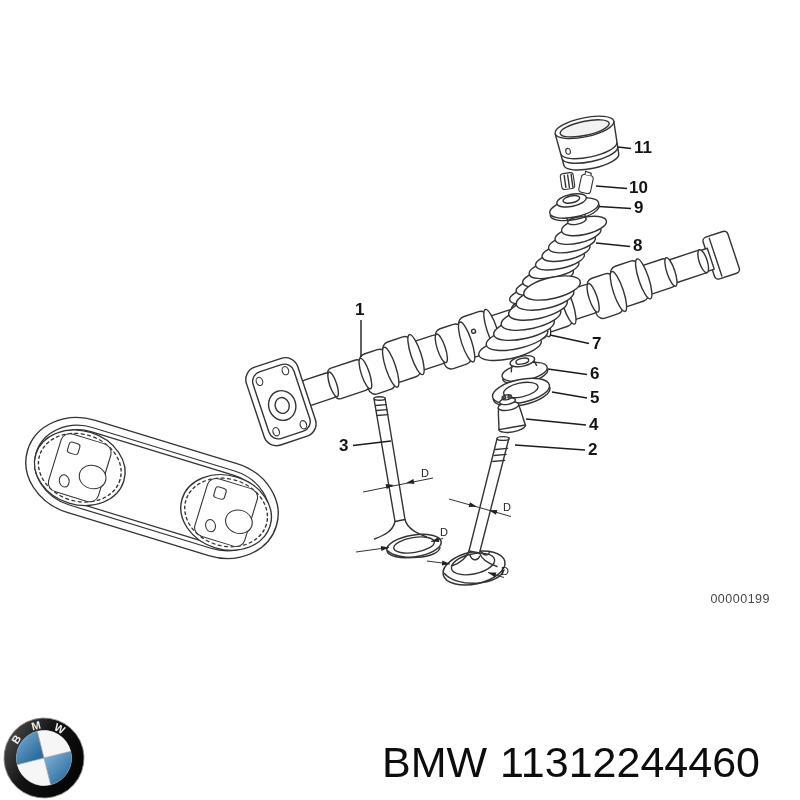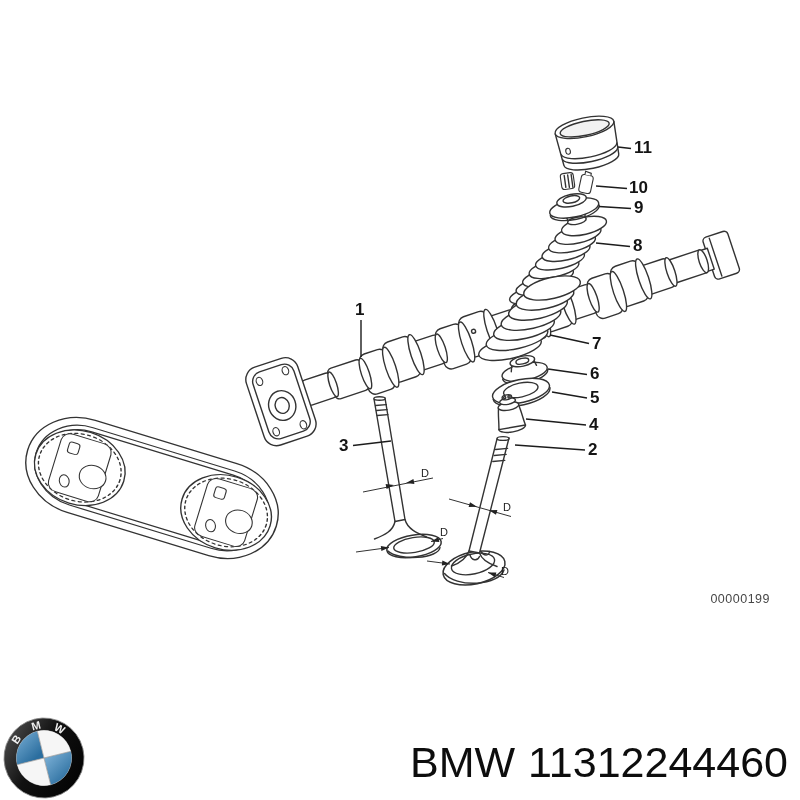--- a/index.html
+++ b/index.html
@@ -10,21 +10,21 @@
   .f   {fill:#fff;stroke:#333;stroke-width:1.4;stroke-linejoin:round;}
   .f2  {fill:#fff;stroke:#333;stroke-width:1.1;stroke-linejoin:round;}
   .lead{stroke:#1c1c1c;stroke-width:1.4;fill:none;}
   .num {font-weight:bold;font-size:17px;fill:#141414;}
   .dim {font-size:11px;fill:#222;}
   .dimln{stroke:#333;stroke-width:1;fill:none;}
   .arr {fill:#222;stroke:none;}
   .dwg {font-size:12.5px;fill:#474747;letter-spacing:.5px;}
   .diagram{position:absolute;left:0;top:0;}
   .roundel{position:absolute;left:1px;top:715px;}
-  .part-text{position:absolute;left:410px;top:741px;font-size:43px;color:#0d0d0d;
+  .part-text{position:absolute;left:382px;top:741px;font-size:43px;color:#0d0d0d;
              white-space:nowrap;line-height:1;}
   .part-text .brand{margin-right:13px;}
 </style>
 </head>
 <body>
 
 <div class="page">
 
 <svg class="diagram" width="800" height="800" viewBox="0 0 800 800">
 

